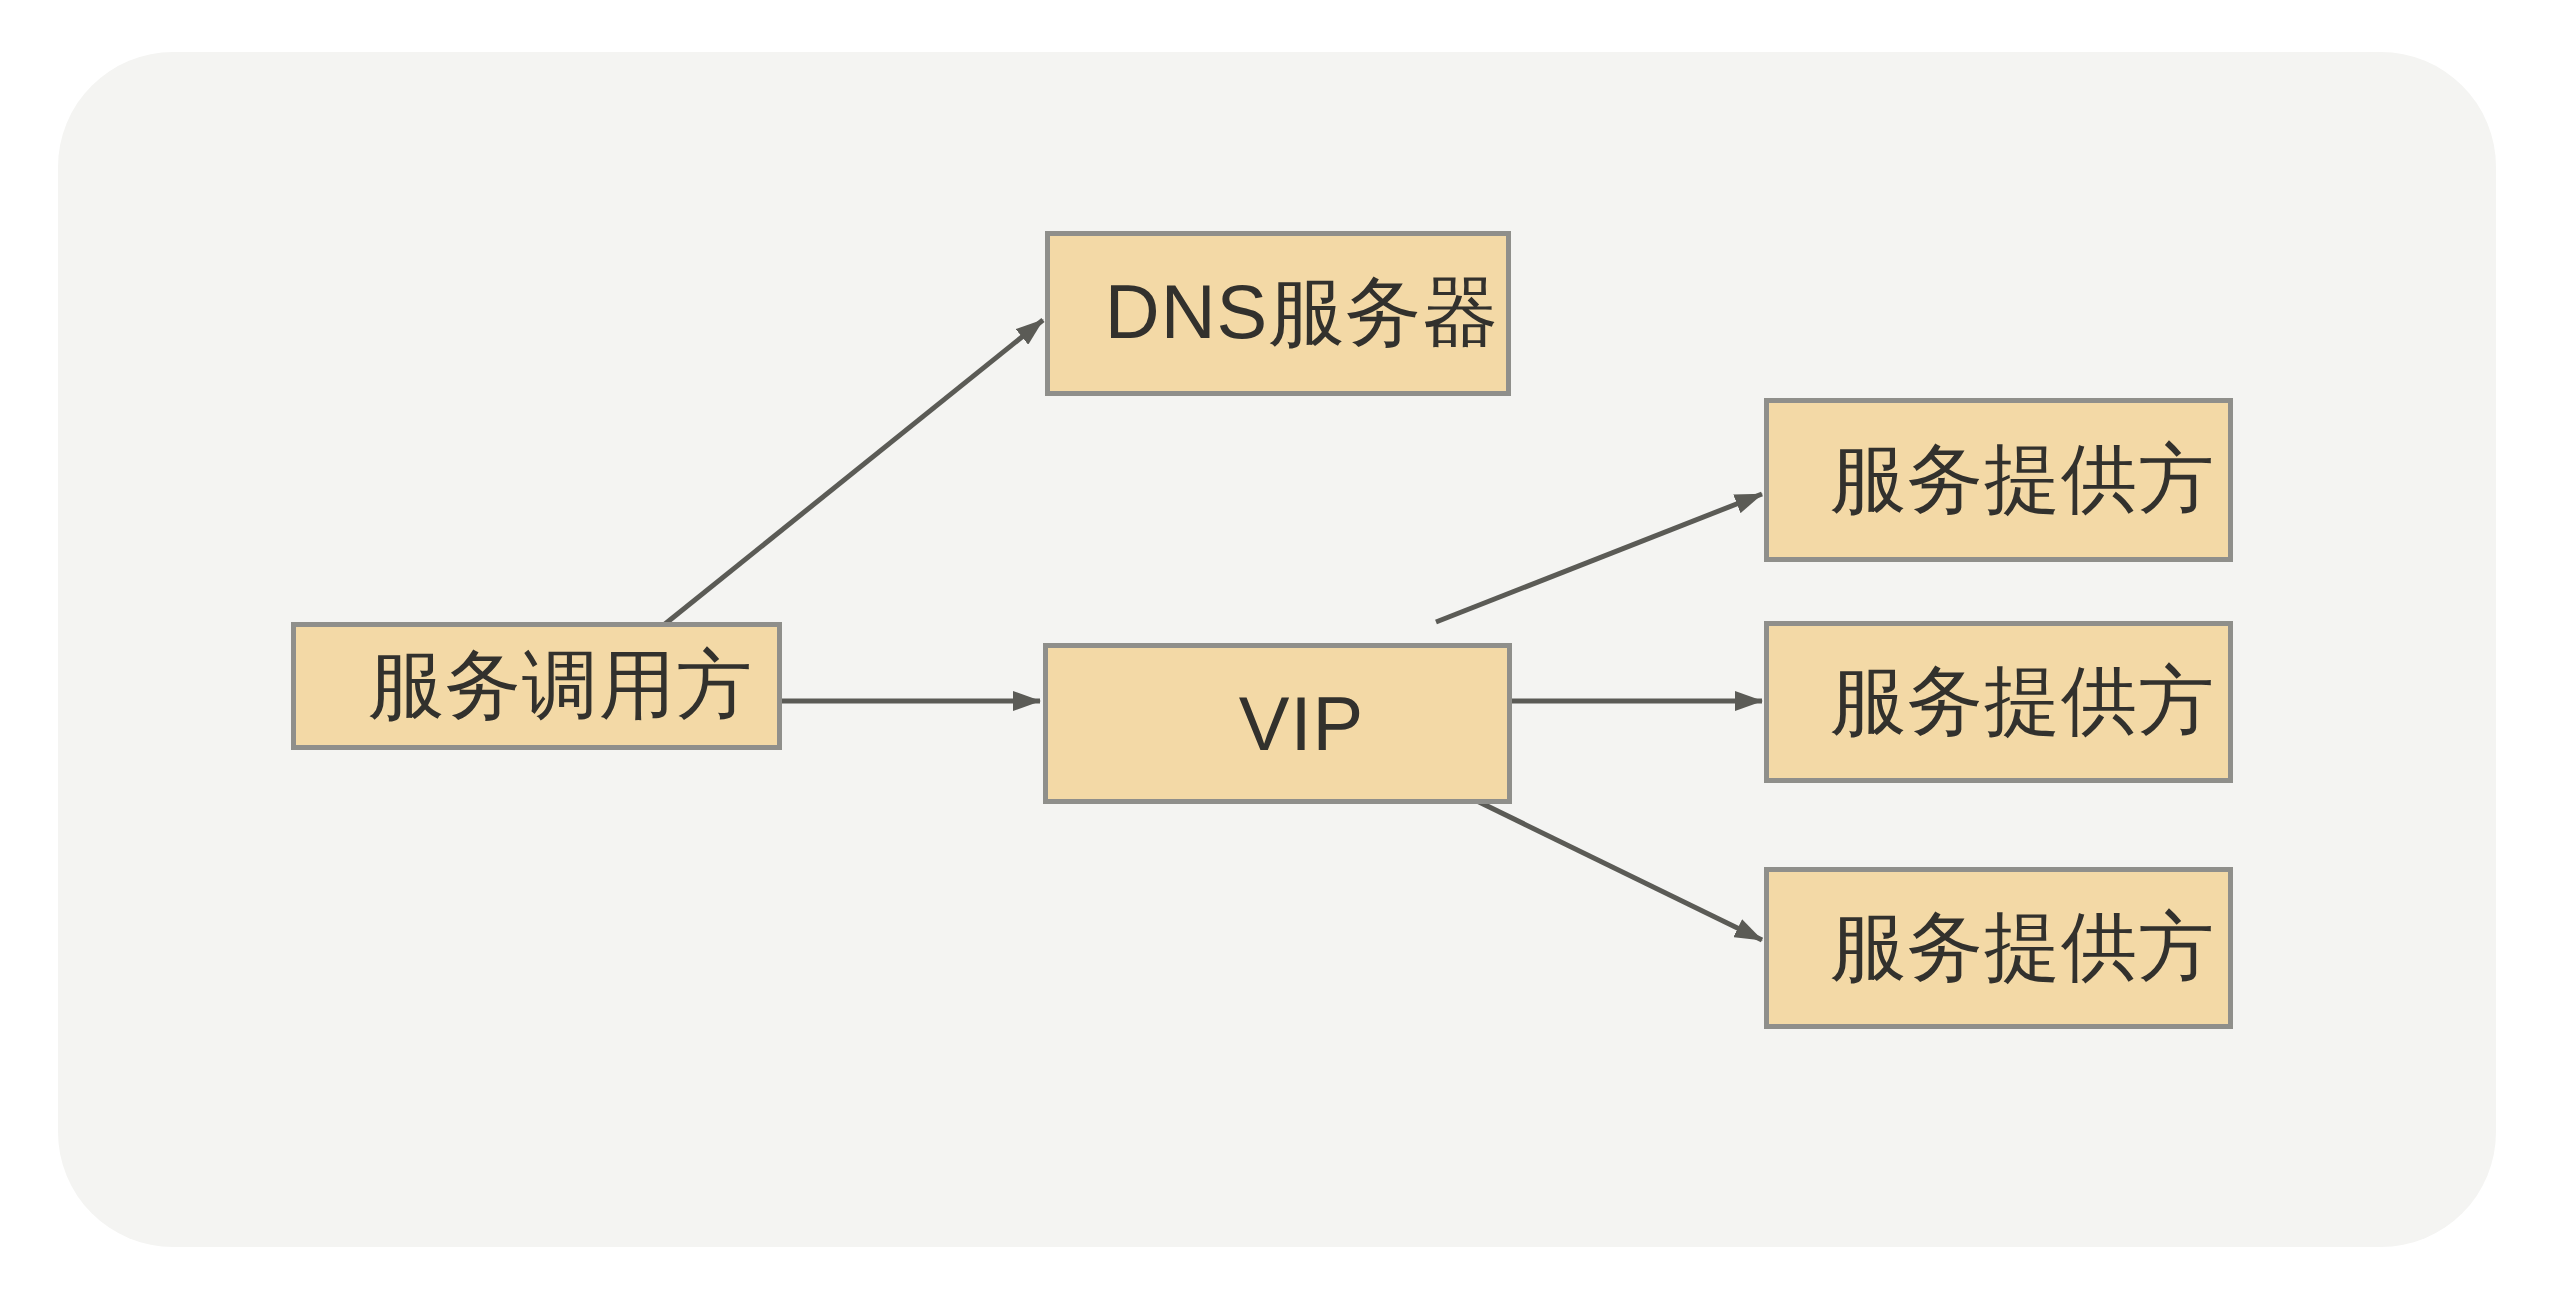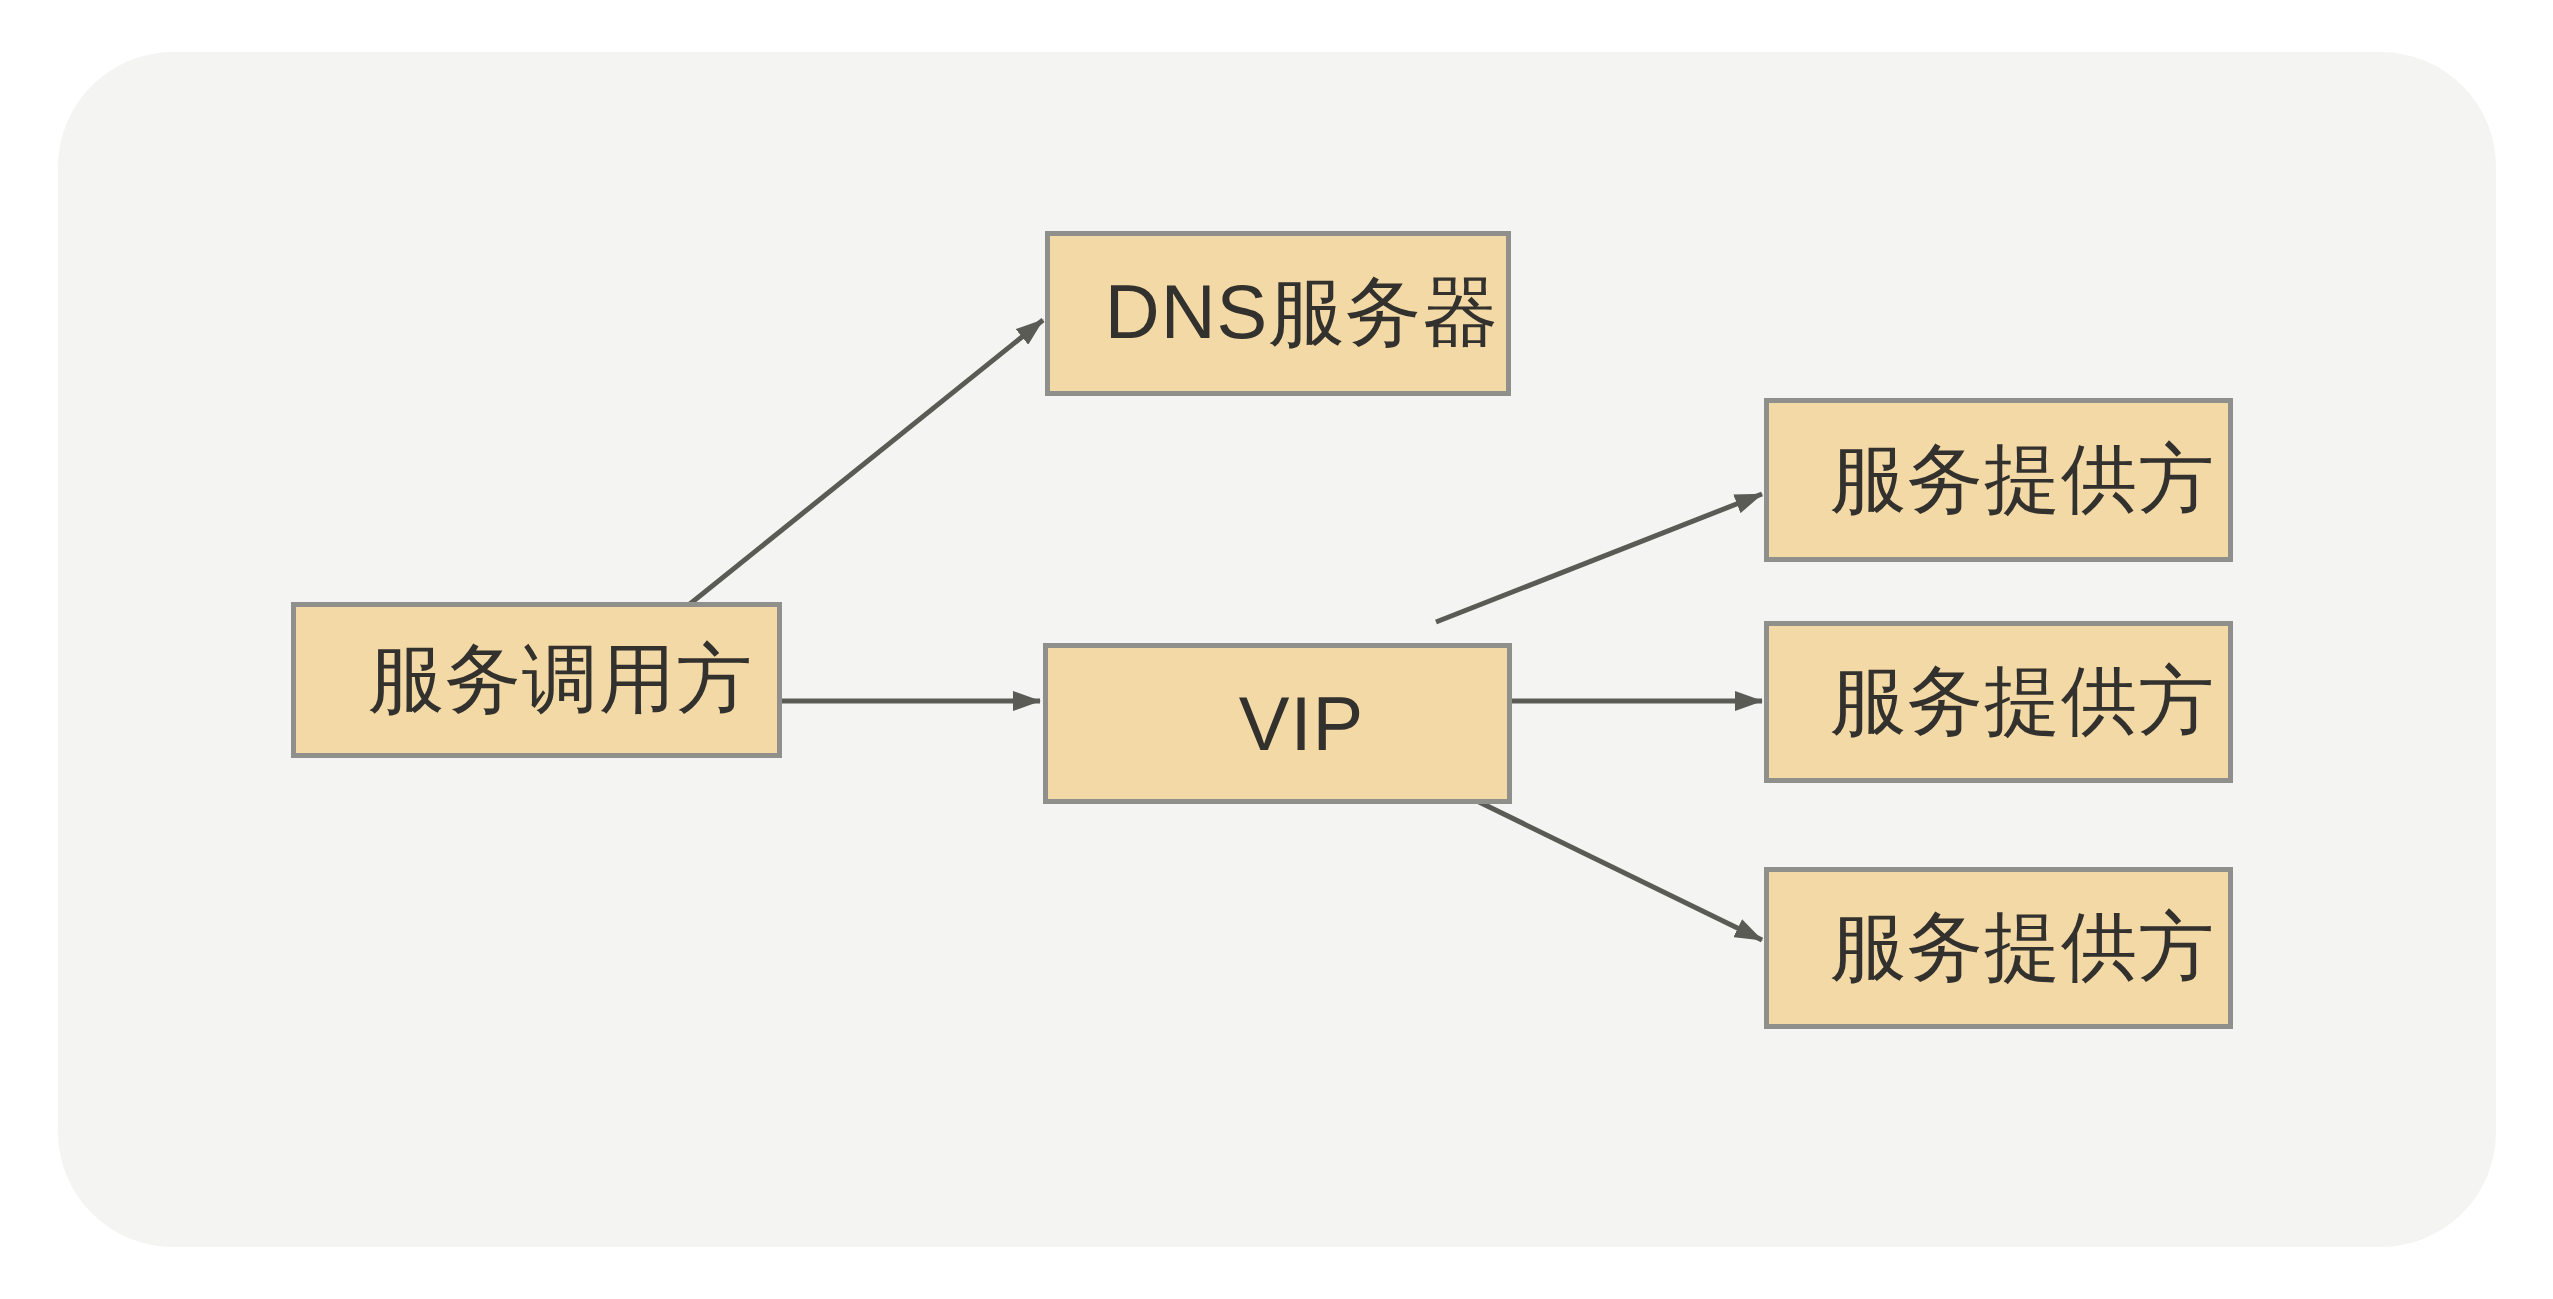--- a/index.html
+++ b/index.html
@@ -36,21 +36,21 @@
     border:5px solid var(--node-border);
     display:flex;
     align-items:center;
     justify-content:center;
     font-size:76px;
     color:var(--text);
     letter-spacing:1px;
     white-space:nowrap;
     padding-left:48px;
   }
-  .node-caller   {left:291px; top:602px; width:491px; height:156px;}
+  .node-caller   {left:291px; top:622px; width:491px; height:128px;}
   .node-dns      {left:1045px;top:231px; width:466px; height:165px;}
   .node-vip      {left:1043px;top:643px; width:469px; height:161px;}
   .node-provider1{left:1764px;top:398px; width:469px; height:164px;}
   .node-provider2{left:1764px;top:621px; width:469px; height:162px;}
   .node-provider3{left:1764px;top:867px; width:469px; height:162px;}
 </style>
 </head>
 <body>
 
 <div class="canvas">

